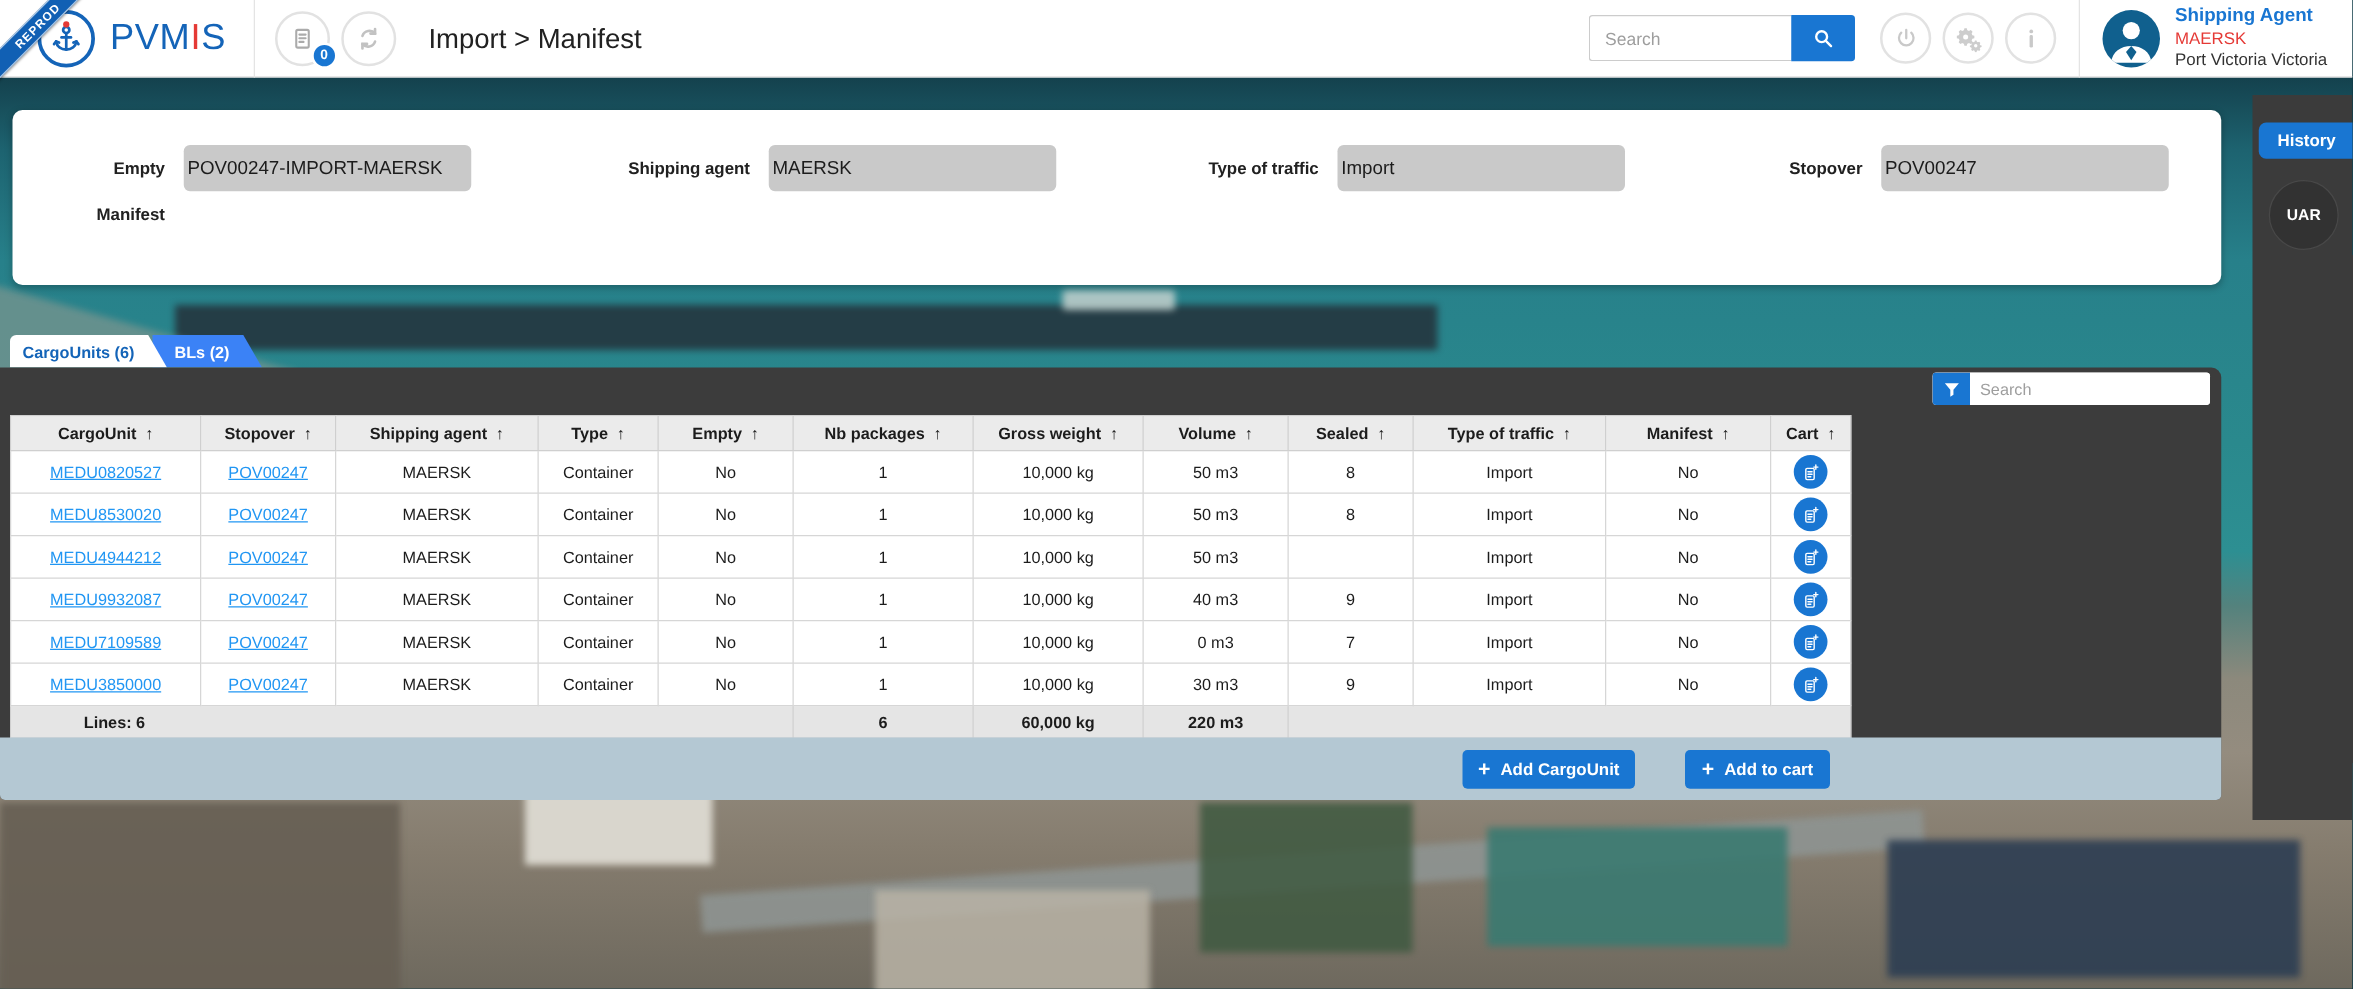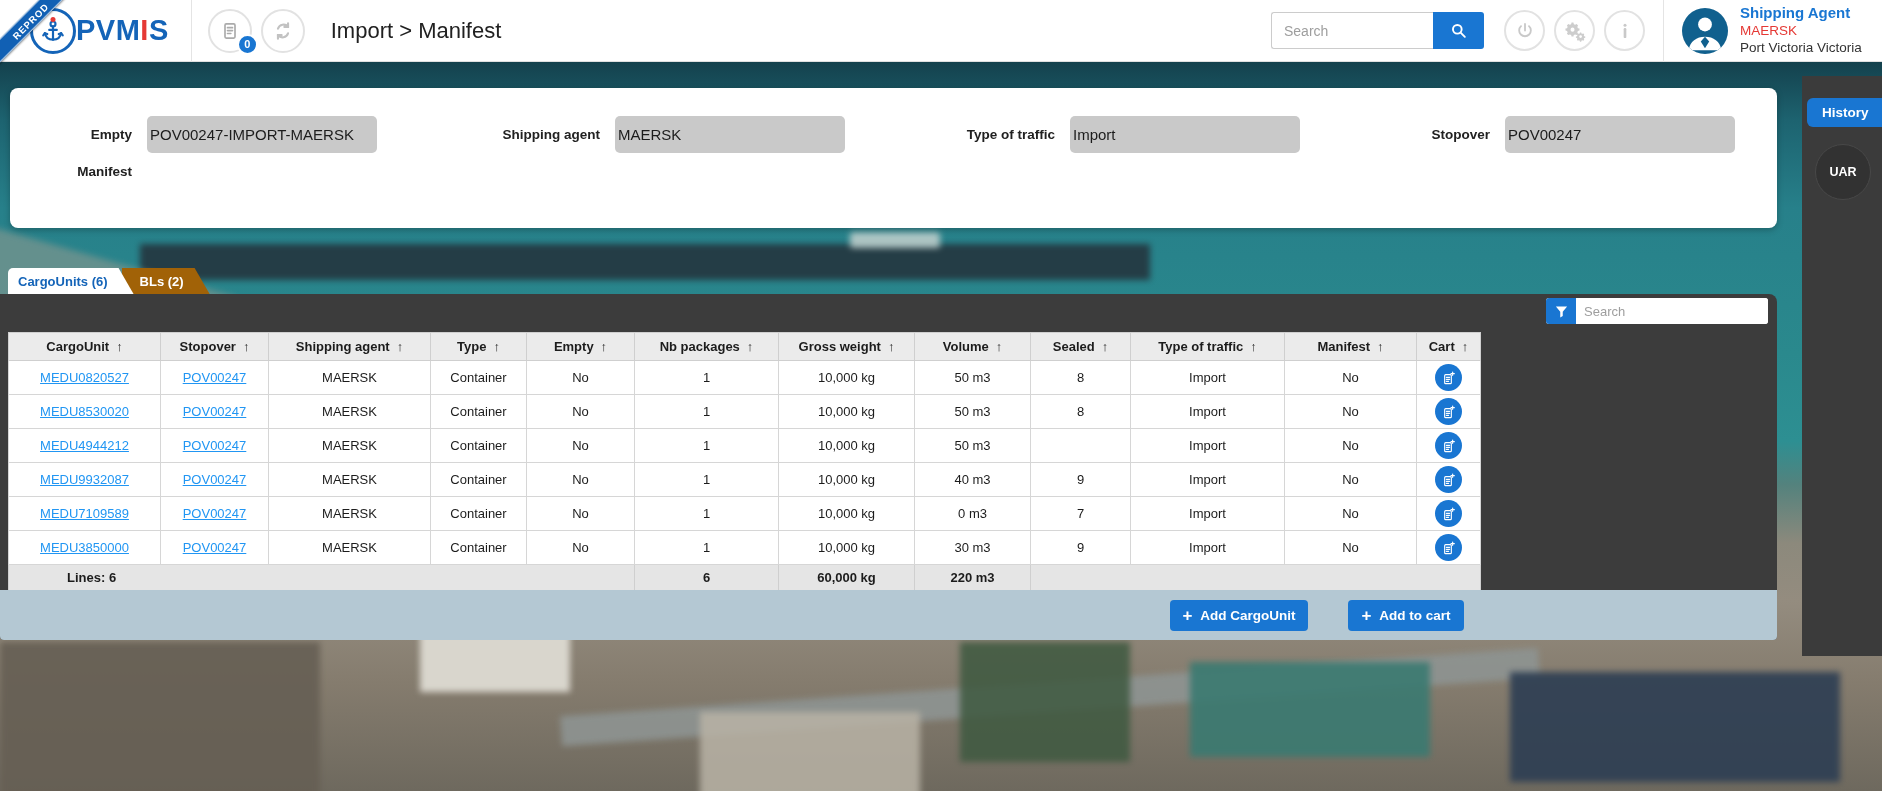--- a/index.html
+++ b/index.html
@@ -28,21 +28,21 @@
     border-bottom:1px solid #e0e0e0; display:flex; align-items:center; z-index:30; }
   .ribbon { position:absolute; left:-34px; top:12px; width:128px; height:17px; background:#1160b4;
     transform:rotate(-45deg); color:#fff; font-size:9.5px; font-weight:bold; letter-spacing:1px;
     text-align:center; line-height:17px; box-shadow:0 1px 2px rgba(0,0,0,.4);
     border-top:1px solid rgba(255,255,255,.65); border-bottom:1px solid rgba(255,255,255,.65); z-index:31; }
   .logo-wrap { display:flex; align-items:center; margin-left:30px; cursor:pointer; }
   .logo-circle { width:46px; height:46px; border-radius:50%; border:3px solid #1464b8; background:#fff;
     display:flex; align-items:center; justify-content:center; position:relative; }
   .logo-circle .reddot { position:absolute; top:6px; left:50%; transform:translateX(-50%);
     width:5px; height:5px; border-radius:50%; background:#e53935; }
-  .wordmark { font-size:29px; font-weight:bold; color:#1464b8; letter-spacing:.5px; }
+  .wordmark { font-size:29px; font-weight:normal; color:#1464b8; margin-left:12px; letter-spacing:.5px; }
   .wordmark .red-i { color:#e53935; }
   .vdiv { width:1px; height:62px; background:#e4e4e4; margin-left:22px; }
   .hdr-circle-btn { width:44px; height:44px; border-radius:50%; border:2px solid #e2e2e2; background:#fff;
     display:flex; align-items:center; justify-content:center; position:relative; cursor:pointer; flex:none; }
   .badge-zero { position:absolute; right:-8px; bottom:-4px; width:21px; height:21px; border-radius:50%;
     background:#1976d2; border:2px solid #fff; color:#fff; font-size:11px; font-weight:bold;
     display:flex; align-items:center; justify-content:center; }
   .page-title { font-size:22px; color:#212121; font-weight:500; margin-left:26px; white-space:nowrap; }
   .hdr-right { display:flex; align-items:center; margin-left:auto; height:62px; }
   .search-group { display:flex; height:37px; }
@@ -84,21 +84,21 @@
   .uar-circle { position:absolute; left:13px; top:68px; width:56px; height:56px; border-radius:50%;
     background:#323232; border:1px solid #484848; color:#fff; font-weight:bold; font-size:12.5px;
     display:flex; align-items:center; justify-content:center; cursor:pointer; }
 
   
   .tabs { position:absolute; left:8px; top:268px; height:14px; display:flex; z-index:11;text-align:right; }
   .tab { height:26px; display:flex; align-items:center; font-size:13px; font-weight:bold;
     padding:0 26px 0 10px; clip-path:polygon(0 0, calc(100% - 15px) 0, 100% 100%, 0 100%);
     cursor:pointer; white-space:nowrap; }
   .tab-active { background:#fff; color:#1464b8; border-top-left-radius:5px; z-index:2; }
-  .tab-inactive { background:#a16207; color:#fff; margin-left:-12px; z-index:1; padding-left:18px; }
+  .tab-inactive { background:#3b82f6; color:#fff; margin-left:-12px; z-index:1; padding-left:18px; }
 
   
   .grid-panel { position:absolute; left:0; top:294px; width:1777px; height:346px; background:#3c3c3c;
     border-top-right-radius:8px; border-bottom-left-radius:4px; border-bottom-right-radius:4px; z-index:10; }
   .filter-bar { position:absolute; left:0; top:0; width:100%; height:34px; }
   .filter-search { position:absolute; right:9px; top:4px; display:flex; background:#fff;
     border-radius:3px; overflow:hidden; height:26px; width:222px; }
   .funnel-btn { width:30px; height:26px; background:#1976d2; border:none; display:flex;
     align-items:center; justify-content:center; cursor:pointer; flex:none; }
   .filter-input { border:none; outline:none; flex:1; padding:0 8px; font-size:13px; color:#333;

